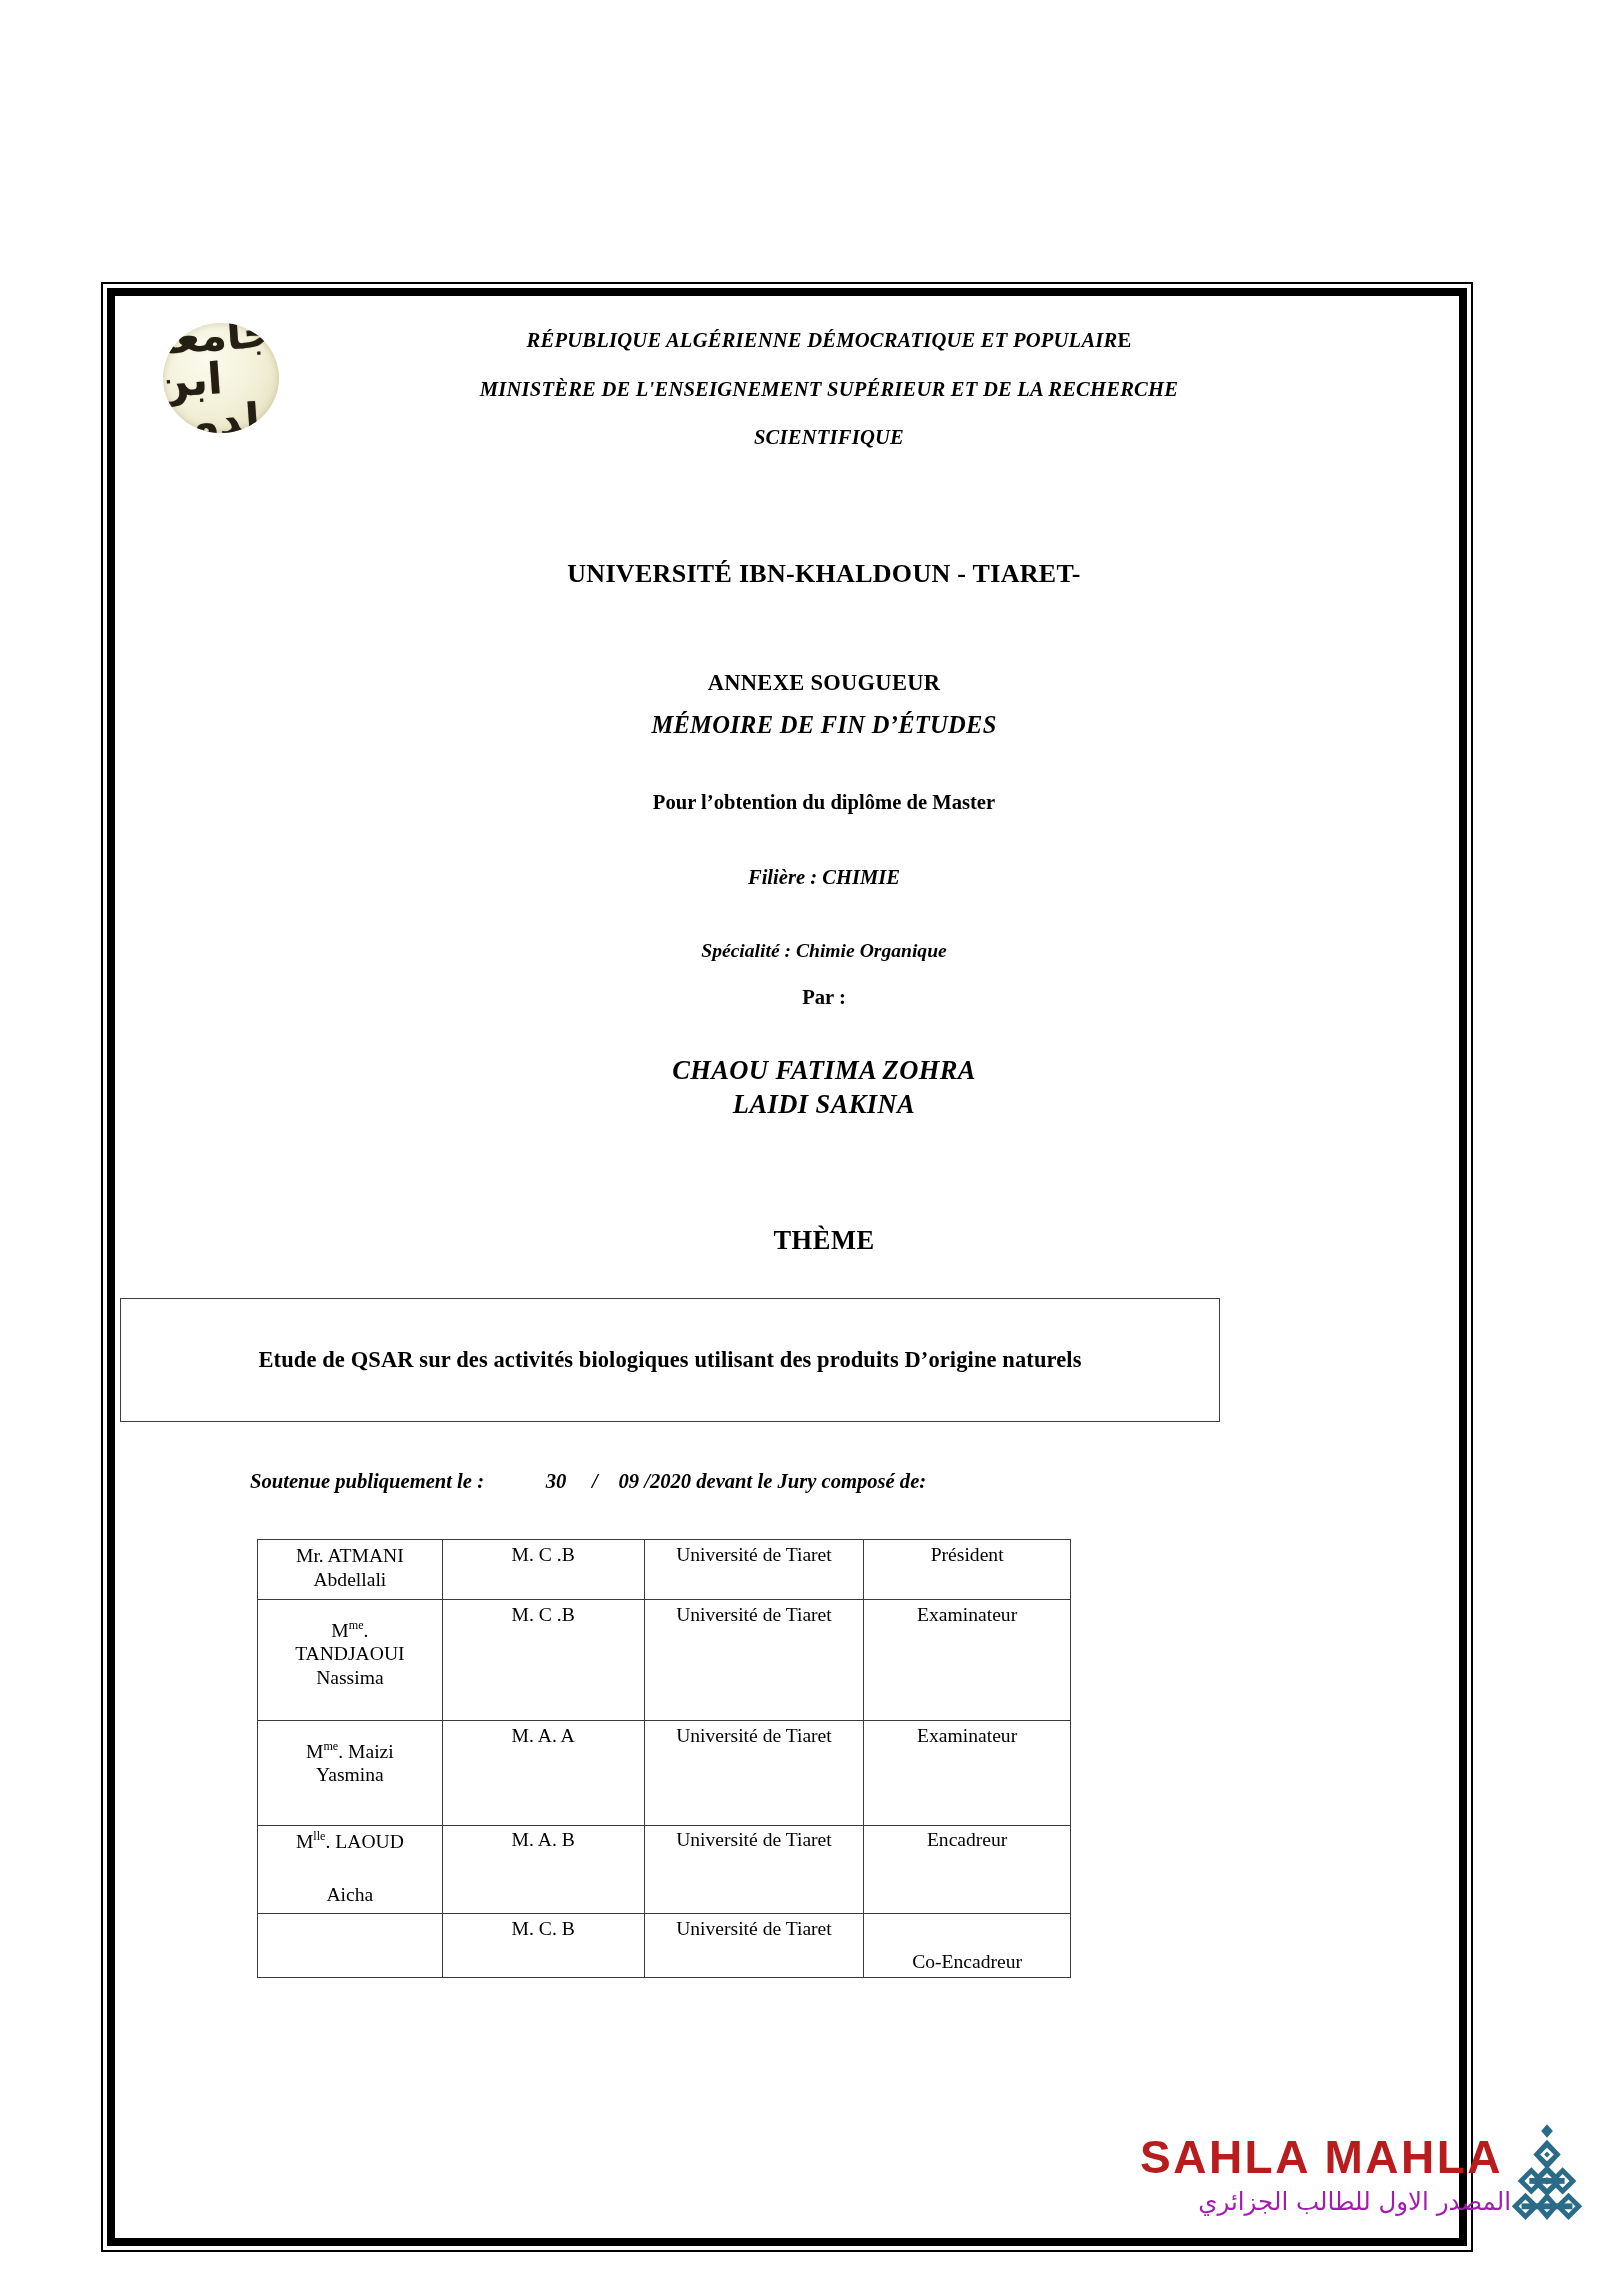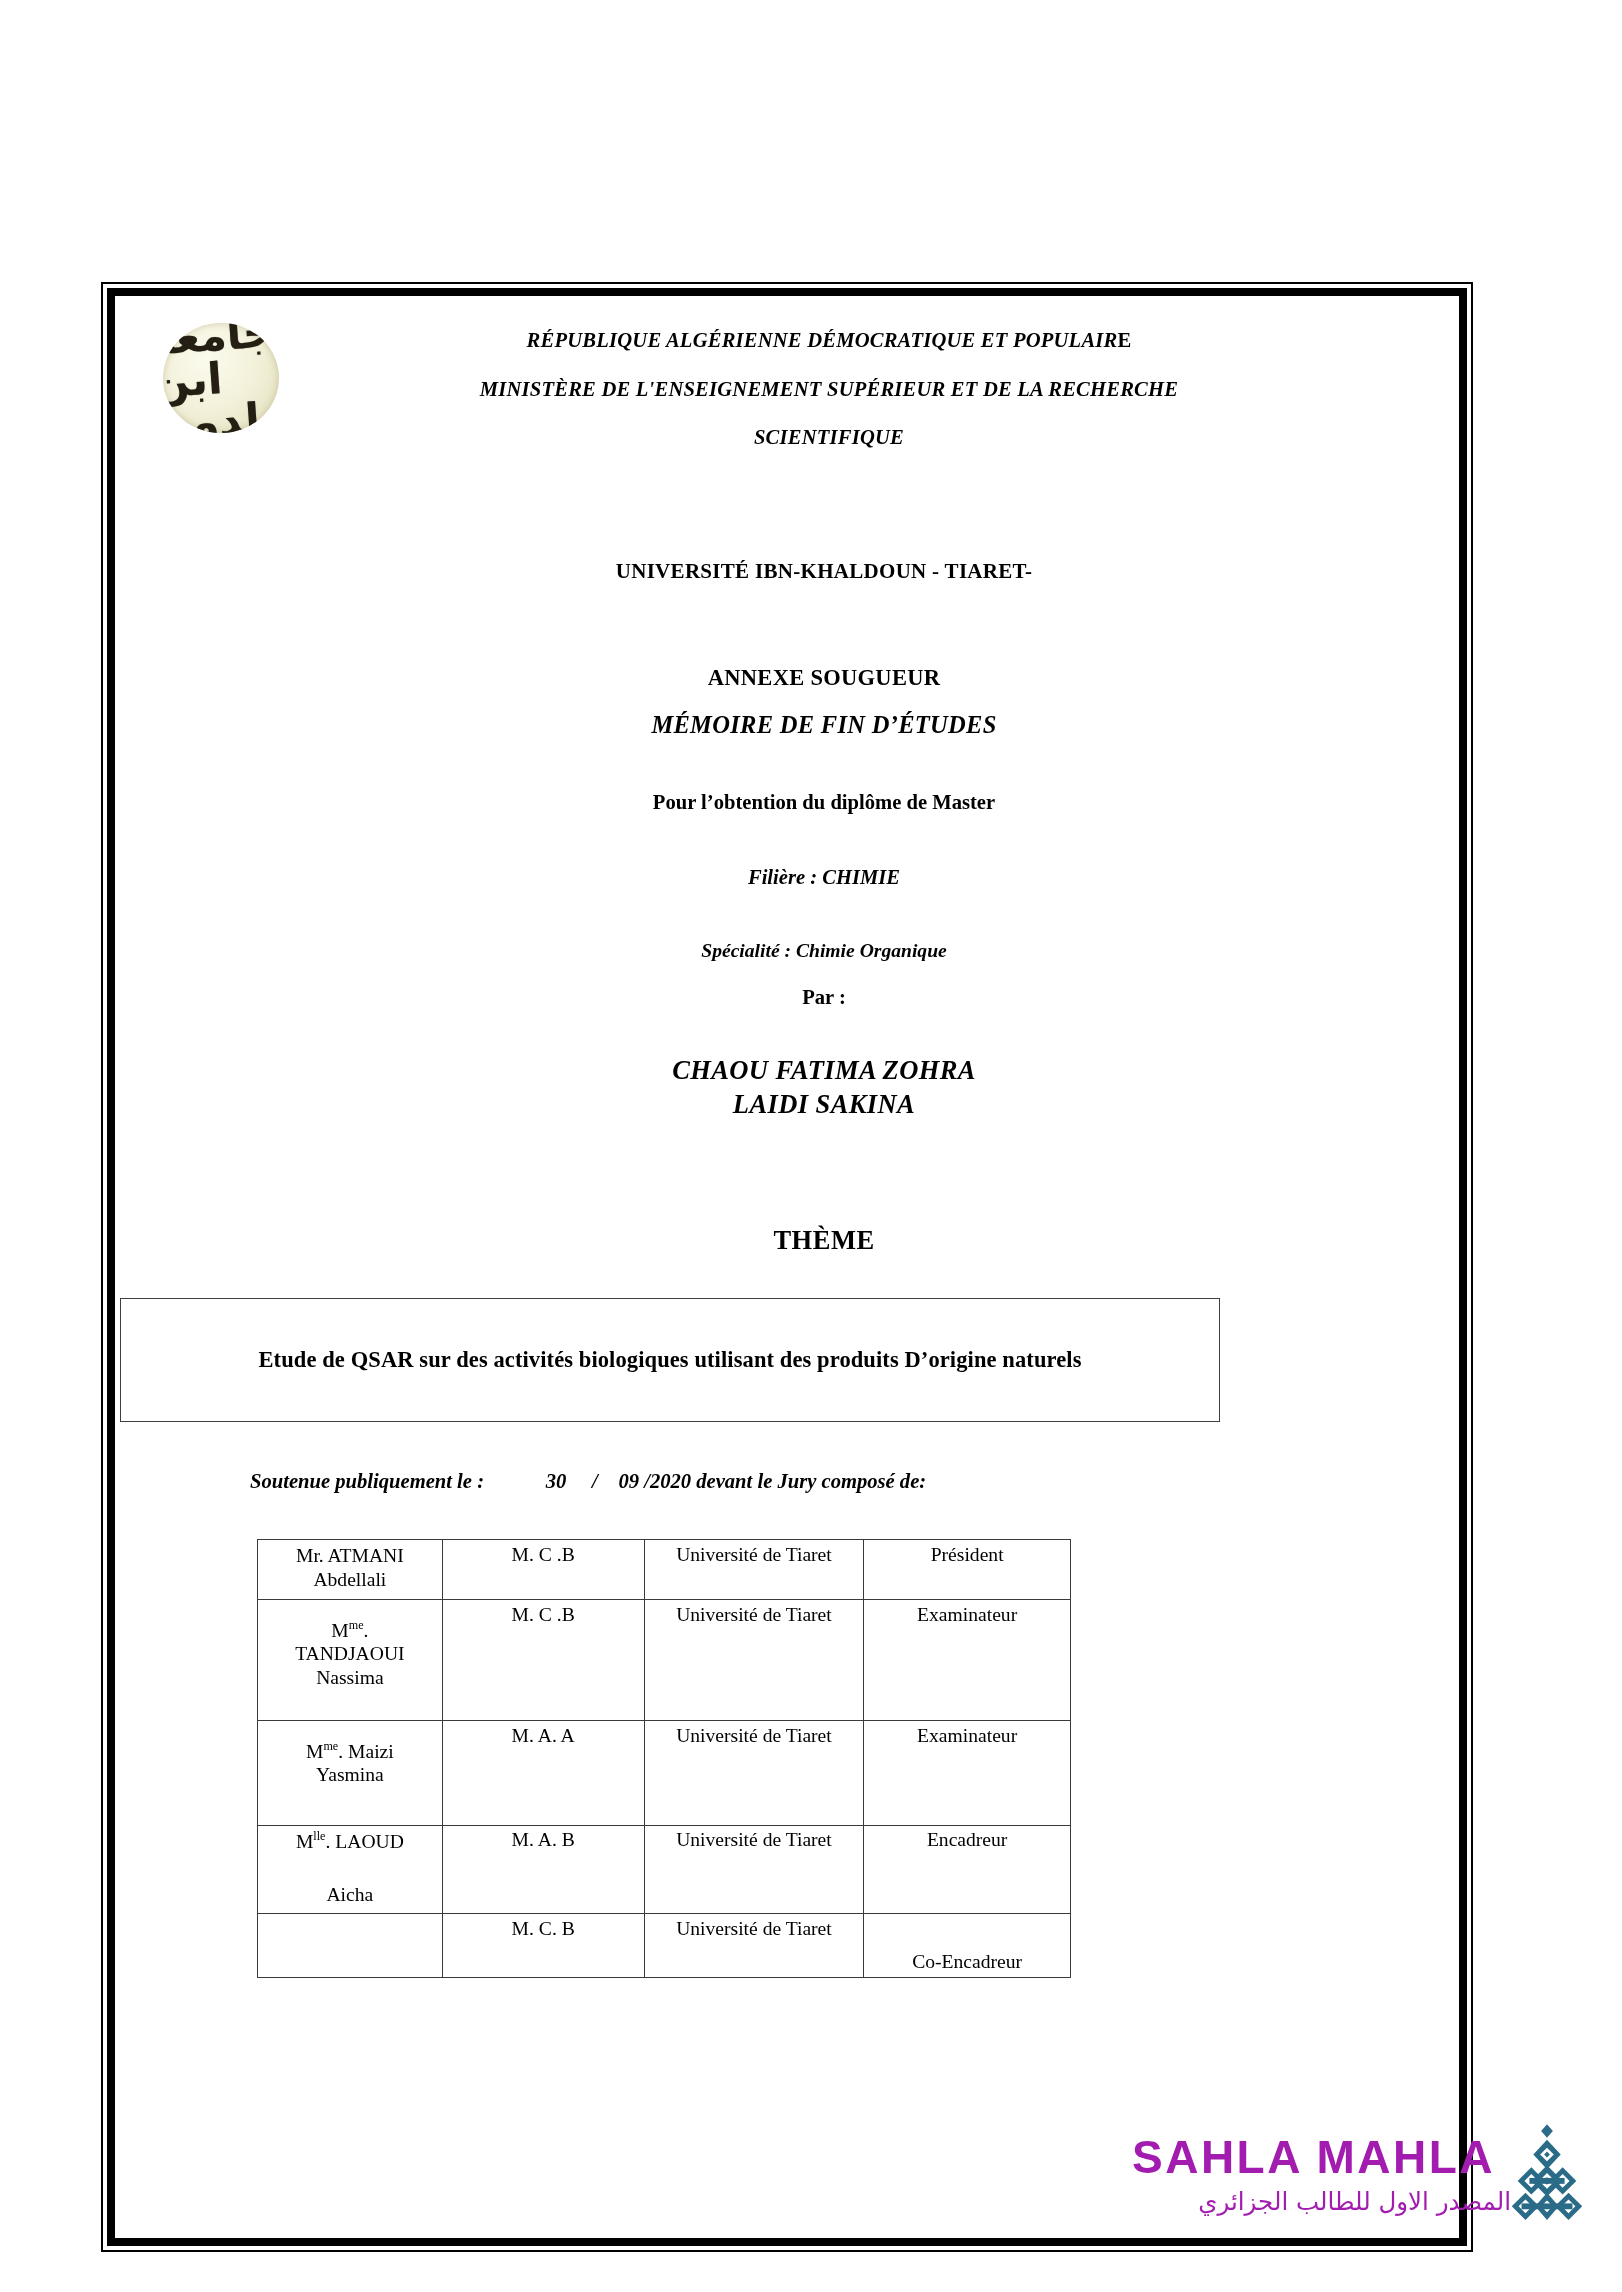--- a/index.html
+++ b/index.html
@@ -100,21 +100,21 @@
 
   
   #uni-block {
     position: absolute;
     left: 157px;
     top: 265px;
     width: 1098px;
     text-align: center;
   }
   #uni-name {
-    font-size: 21px;
+    font-size: 26px;
     font-weight: bold;
     letter-spacing: 0.3px;
   }
   #uni-annex {
     font-size: 22.5px;
     font-weight: bold;
     margin-top: 81px;
     letter-spacing: 0.3px;
   }
 
@@ -251,27 +251,27 @@
   #watermark {
     position: absolute;
     left: 1132px;
     top: 2122px;
     width: 461px;
     height: 137px;
     pointer-events: none;
   }
   #wm-text {
     position: absolute;
-    left: 0;
+    left: 8px;
     top: 7.8px;
     font-family: "Liberation Sans", "DejaVu Sans", sans-serif;
     font-size: 46px;
     font-weight: 600;
     letter-spacing: 2.5px;
-    color: #a21caf;
+    color: #b91c1c;
     white-space: nowrap;
   }
   #wm-arabic {
     position: absolute;
     left: 2px;
     top: 65px;
     font-family: "DejaVu Sans", sans-serif;
     font-size: 24.5px;
     color: #a21caf;
     direction: rtl;

